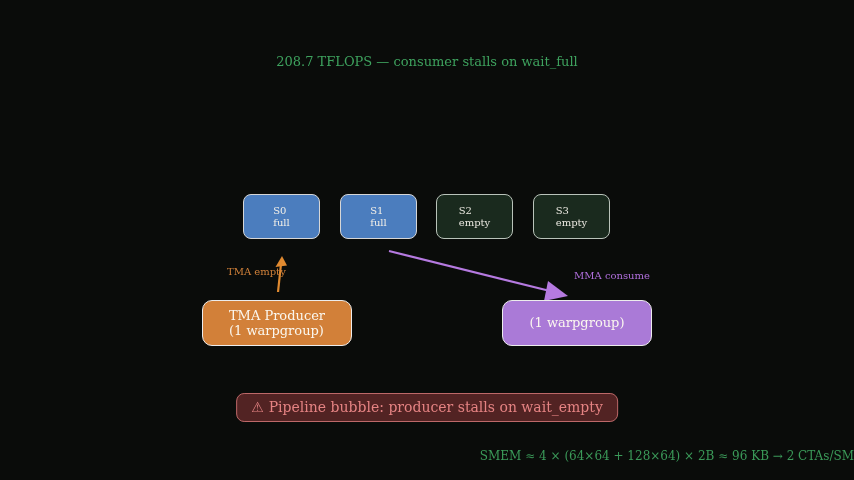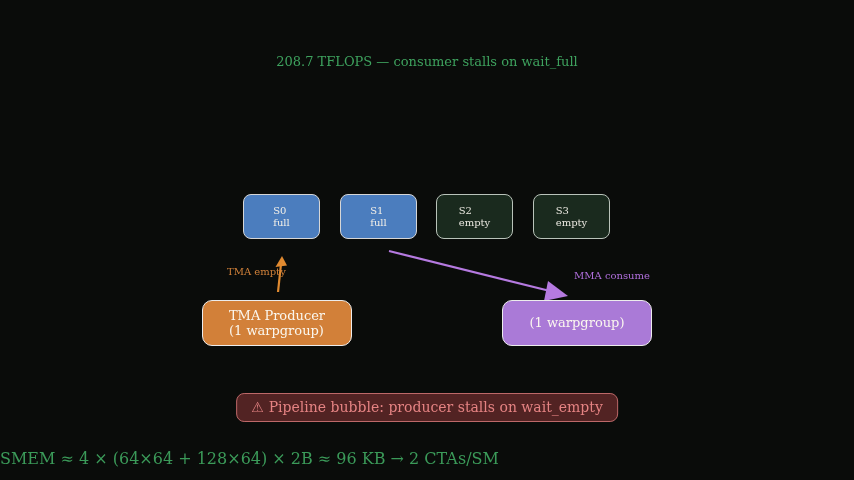--- a/index.html
+++ b/index.html
@@ -23,22 +23,22 @@
   .producer{left:202px;background:#d28039;}
   .consumer{left:502px;background:#aa7ad7;}
   .bigbox .txt{text-align:left;font-size:13px;line-height:15.5px;color:#fbf7ef;}
   .lbl{position:absolute;font-size:10px;white-space:nowrap;}
   .tma-lbl{left:227px;top:266px;color:#d2823a;}
   .mma-lbl{left:574px;top:270px;color:#b06fdc;}
   .warning{position:absolute;top:393px;left:50%;transform:translateX(-50%);
            background:#522323;border:1.2px solid #bd6868;border-radius:8px;
            color:#e58383;font-size:14px;line-height:15px;padding:6px 14px;white-space:nowrap;}
   .warning .icon{margin-right:5px;}
-  .footer{position:absolute;top:449px;left:0;width:100%;text-align:left;
-          color:#3b9a59;font-size:16px;}
+  .footer{position:absolute;top:449px;left:0;width:100%;text-align:right;
+          color:#3b9a59;font-size:12px;}
   svg.arrows{position:absolute;left:0;top:0;pointer-events:none;}
 </style>
 </head>
 <body>
 
 <div class="canvas">
 
   <div class="subtitle">208.7 TFLOPS — consumer stalls on wait_full</div>
 
 

